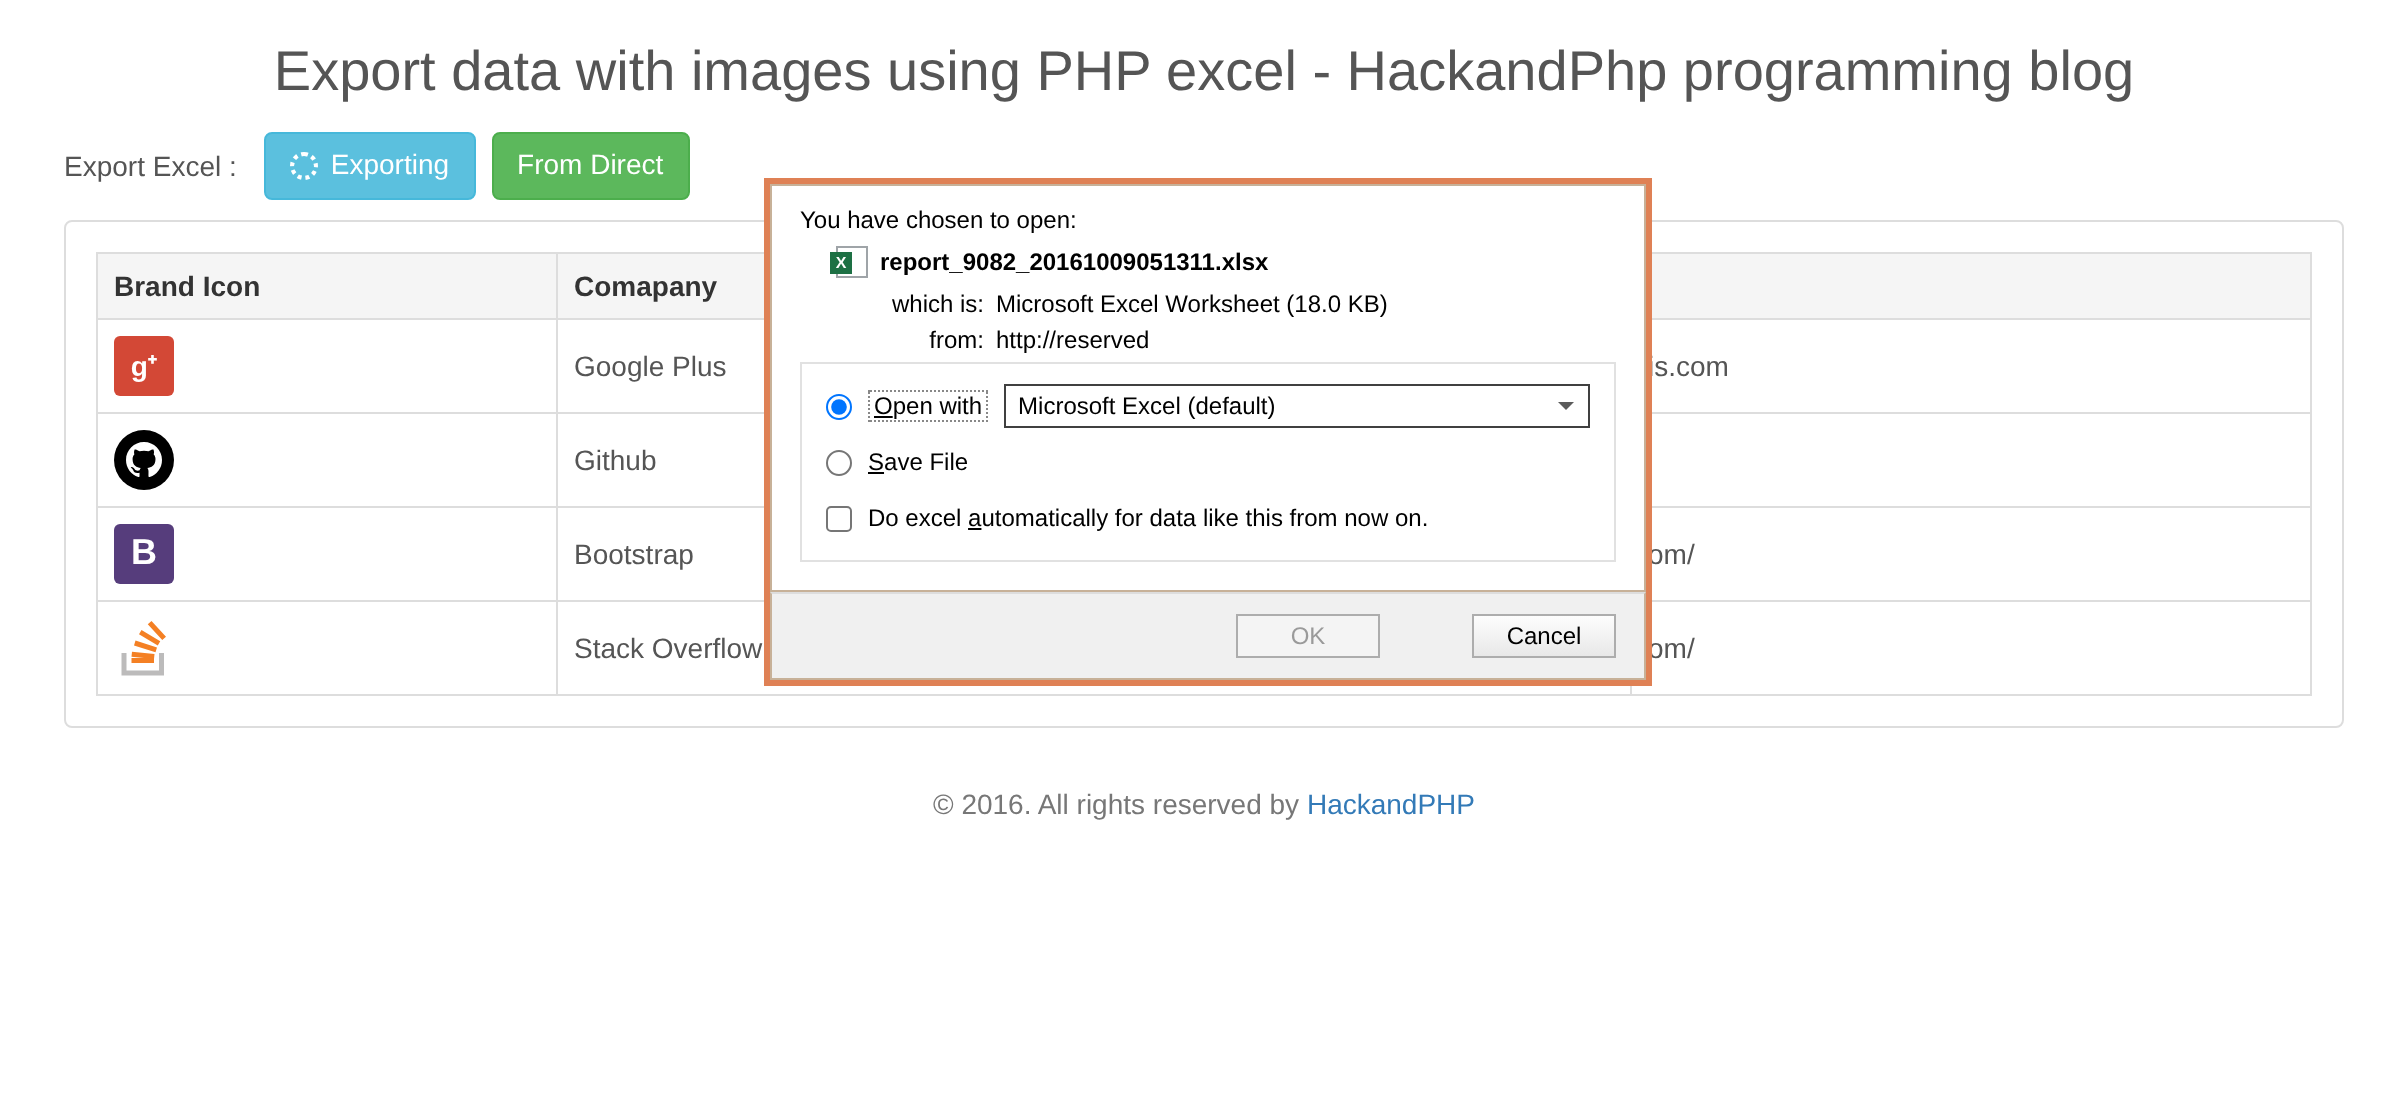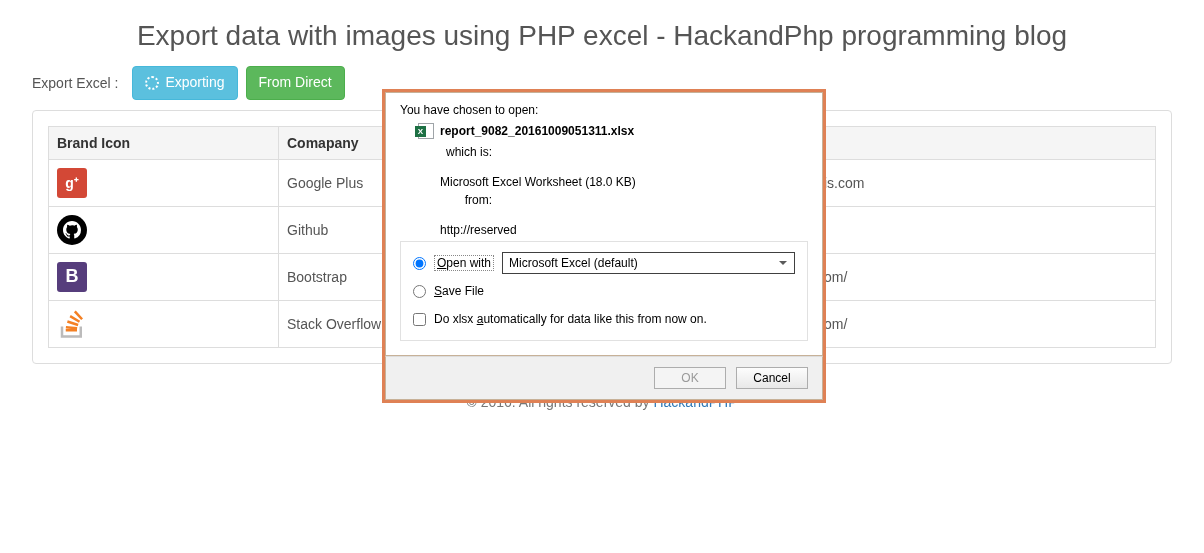--- a/index.html
+++ b/index.html
@@ -166,22 +166,21 @@
     color: #fff;
     font-size: 8px;
     line-height: 11px;
     text-align: center;
     font-weight: bold;
   }
   .dlg-meta {
     padding-left: 40px;
     margin-bottom: 4px;
     display: flex;
-    gap: 16px;
-    flex-direction: column;
+    gap: 6px;
   }
   .dlg-meta .k { color: #000; width: 52px; text-align: right; }
   .dlg-section { margin-top: 10px; margin-bottom: 6px; }
   .dlg-options {
     border: 1px solid #e1e1e1;
     padding: 10px 12px 14px;
     margin-bottom: 4px;
   }
   .opt-row {
     display: flex;
@@ -226,20 +225,21 @@
     justify-content: flex-end;
     gap: 10px;
   }
   .dlg-btn {
     min-width: 72px;
     height: 22px;
     background: linear-gradient(#fdfdfd, #e8e8e8);
     border: 1px solid #adadad;
     font-size: 12px;
     cursor: pointer;
+    margin-left: 36px;
   }
   .dlg-btn.ok { color: #9a9a9a; background: #f4f4f4; }
 </style>
 </head>
 <body>
 
 <div class="container">
   <h2 class="page-title">Export data with images using PHP excel - HackandPhp programming blog</h2>
 
   <div class="controls">
@@ -336,21 +336,21 @@
         <div class="opt-select">
           <span>Microsoft Excel (default)</span>
         </div>
       </div>
       <div class="opt-row">
         <input type="radio" style="">
         <label><span class="u">S</span><span>ave File</span></label>
       </div>
       <div class="opt-row" style="margin-top:14px;margin-bottom:0">
         <input type="checkbox" style="">
-        <label><span>Do xlsx </span><span class="u">a</span><span>utomatically for data like this from now on.</span></label>
+        <label><span>Do excel </span><span class="u">a</span><span>utomatically for data like this from now on.</span></label>
       </div>
     </div>
   </div>
   <div class="dlg-buttons">
     <button class="dlg-btn ok">OK</button>
     <button class="dlg-btn">Cancel</button>
   </div>
 </div>
 
 </body></html>

